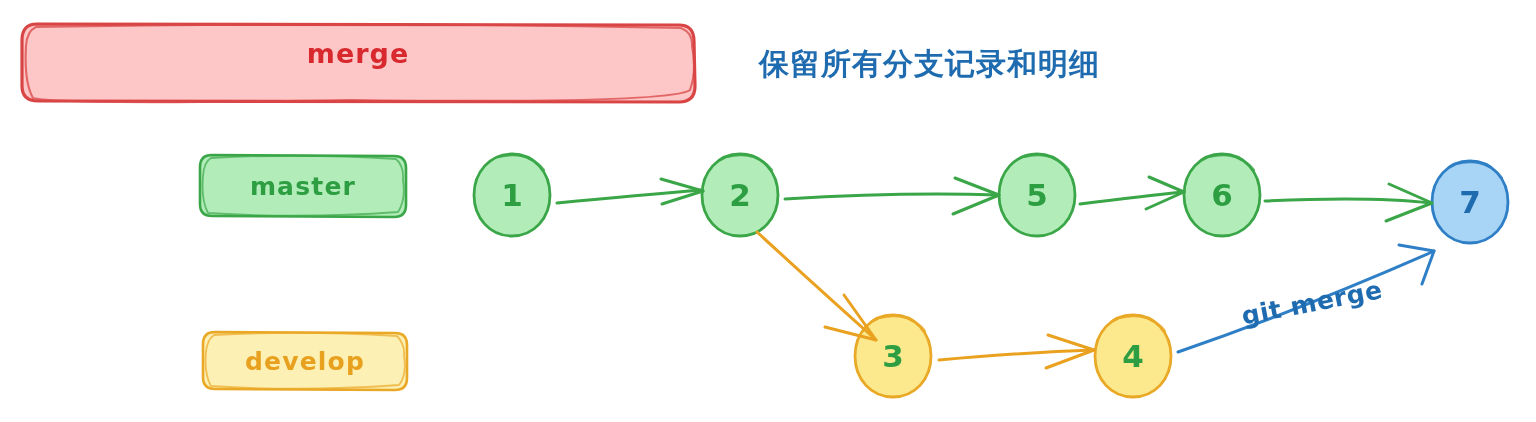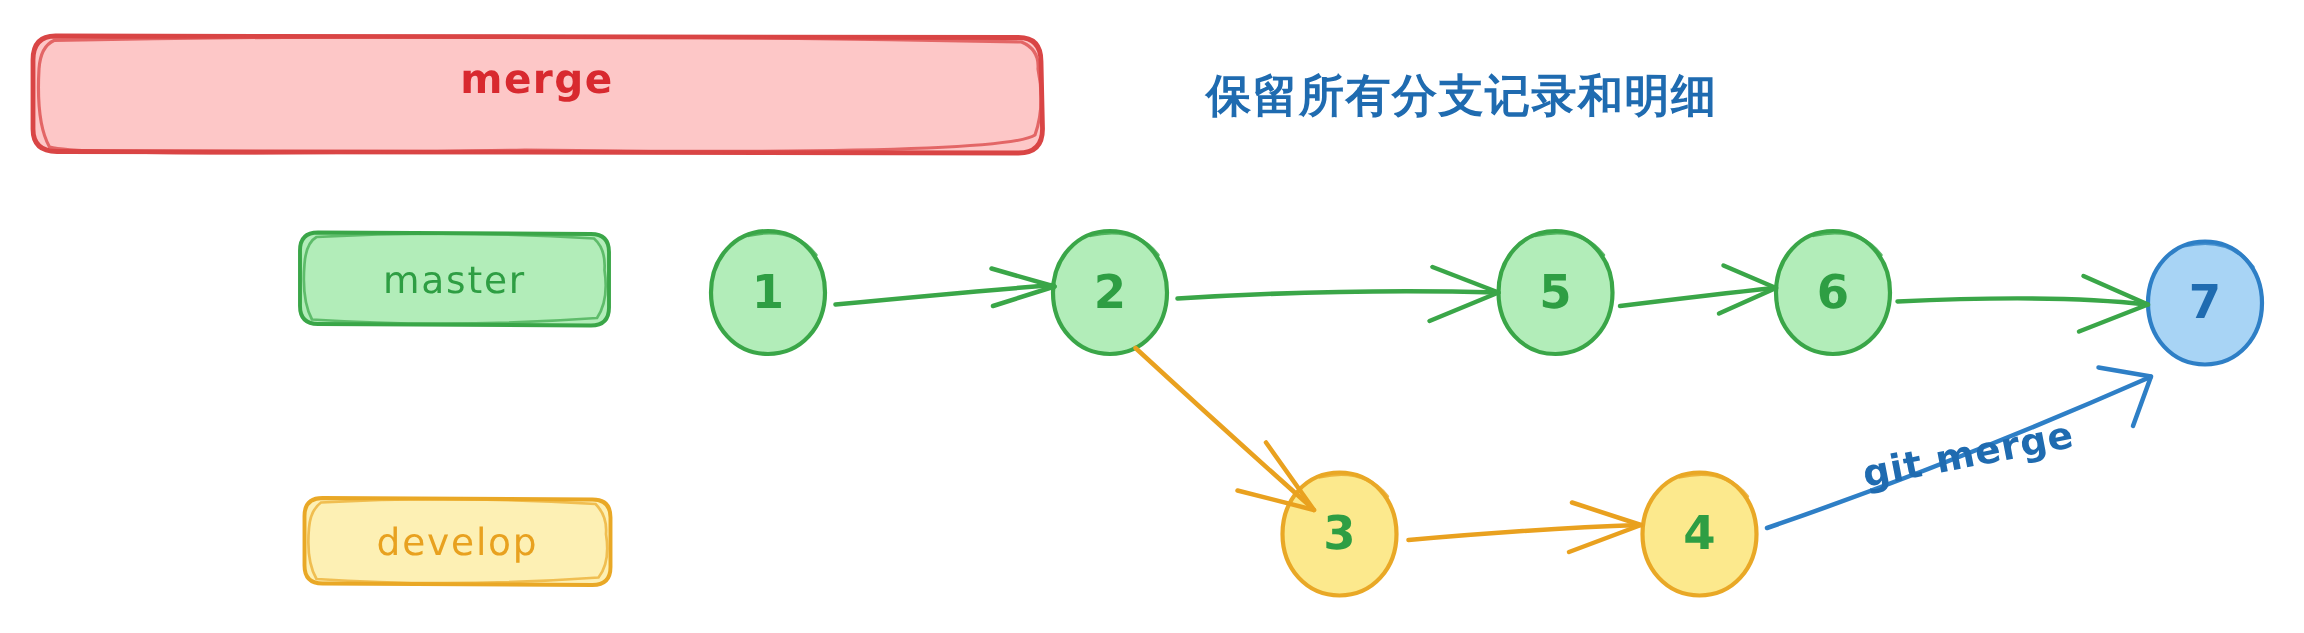--- a/index.html
+++ b/index.html
@@ -48,42 +48,42 @@
   
   .pill {
     position: absolute;
     border-radius: 12px;
     display: flex;
     align-items: center;
     justify-content: center;
   }
   .pill-label {
     font-size: 25px;
-    font-weight: 400;
+    font-weight: 700;
     letter-spacing: 1.2px;
     font-family: "DejaVu Sans", sans-serif;
   }
   #pill-master {
     left: 200px;
     top: 155px;
     width: 206px;
     height: 62px;
   }
   #pill-develop {
     left: 203px;
     top: 332px;
     width: 204px;
     height: 58px;
     border-radius: 12px;
   }
 
   
   .caption {
     position: absolute;
-    left: 804px;
+    left: 759px;
     top: 44px;
     font-size: 30px;
     font-weight: 700;
     letter-spacing: 1px;
     font-family: "DejaVu Sans", sans-serif;
     white-space: nowrap;
   }
 
   
   .node {

